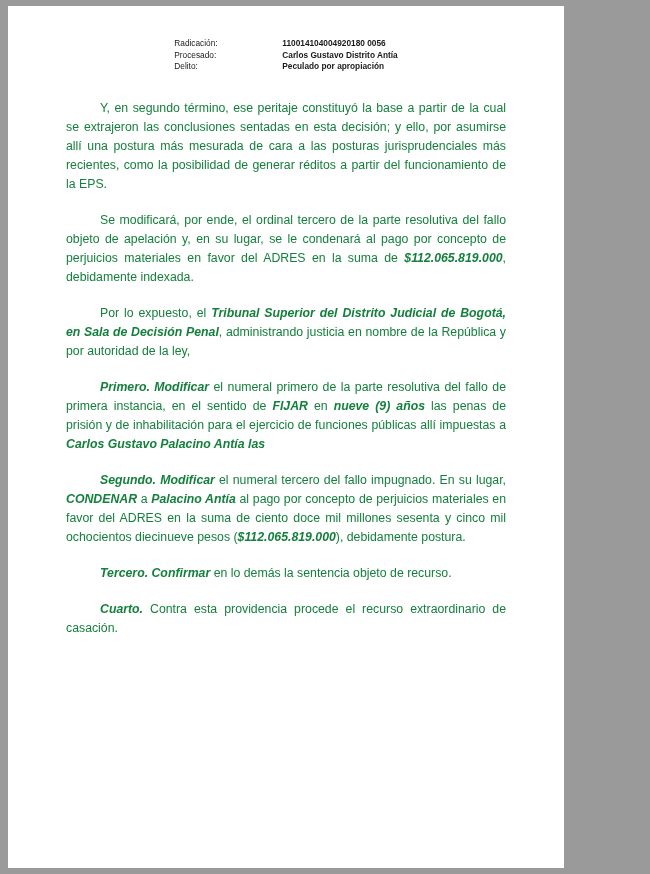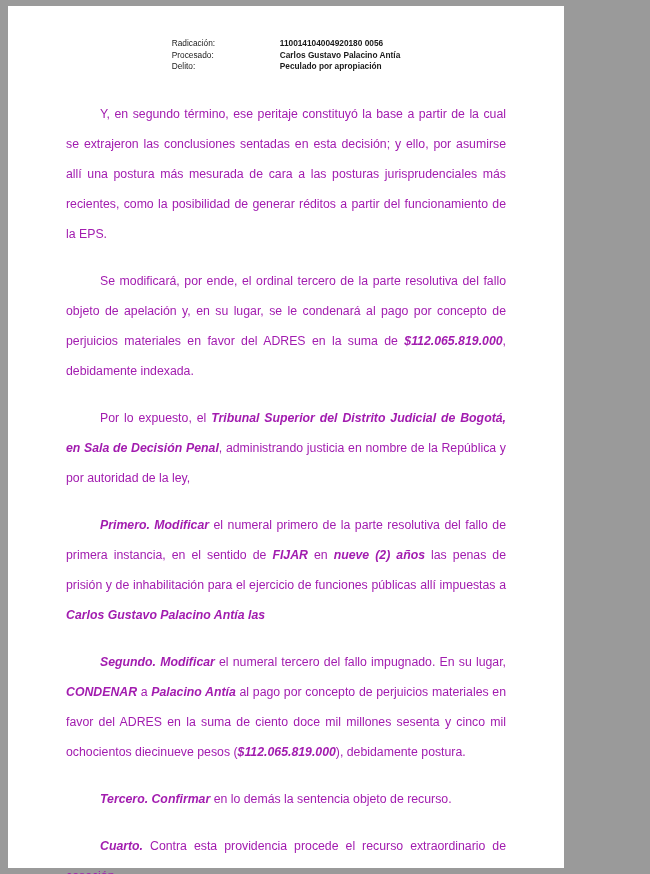--- a/index.html
+++ b/index.html
@@ -40,22 +40,22 @@
     width: 108px;
     flex: 0 0 108px;
   }
   .header-value {
     white-space: nowrap;
     font-weight: bold;
   }
   p {
     margin: 0 0 17px 0;
     font-size: 12.3px;
-    line-height: 30px;
-    color: #a21caf;
+    line-height: 19px;
+    color: #15803d;
     text-align: justify;
     text-indent: 34px;
   }
   .center {
     text-align: center;
     text-indent: 0;
     font-weight: bold;
     letter-spacing: 0.4px;
     margin: 22px 0 24px 0;
   }
@@ -67,32 +67,32 @@
 <div class="page">
 
   <div class="header">
     <div class="header-table">
       <div class="header-row">
         <span class="header-label">Radicación:</span>
         <span class="header-value">110014104004920180 0056</span>
       </div>
       <div class="header-row">
         <span class="header-label">Procesado:</span>
-        <span class="header-value">Carlos Gustavo Palacino Antía</span>
+        <span class="header-value">Carlos Gustavo Distrito Antía</span>
       </div>
       <div class="header-row">
         <span class="header-label">Delito:</span>
         <span class="header-value">Peculado por apropiación</span>
       </div>
     </div>
   </div>
 
   <p><span>Y, en segundo término, ese peritaje constituyó la base a partir de la cual se extrajeron las conclusiones sentadas en esta decisión; y ello, por asumirse allí una postura más mesurada de cara a las posturas jurisprudenciales más recientes, como la posibilidad de generar réditos a partir del funcionamiento de la EPS.</span></p>
   <p><span>Se modificará, por ende, el ordinal tercero de la parte resolutiva del fallo objeto de apelación y, en su lugar, se le condenará al pago por concepto de perjuicios materiales en favor del ADRES en la suma de </span><b>$112.065.819.000</b><span>, debidamente indexada.</span></p>
   <p><span>Por lo expuesto, el </span><b>Tribunal Superior del Distrito Judicial de Bogotá, en Sala de Decisión Penal</b><span>, administrando justicia en nombre de la República y por autoridad de la ley,</span></p>
 
 
-  <p><b>Primero. Modificar</b><span> el numeral primero de la parte resolutiva del fallo de primera instancia, en el sentido de </span><b>FIJAR</b><span> en </span><b>nueve (2) años</b><span> las penas de prisión y de inhabilitación para el ejercicio de funciones públicas allí impuestas a </span><b>Carlos Gustavo Palacino Antía las</b></p>
+  <p><b>Primero. Modificar</b><span> el numeral primero de la parte resolutiva del fallo de primera instancia, en el sentido de </span><b>FIJAR</b><span> en </span><b>nueve (9) años</b><span> las penas de prisión y de inhabilitación para el ejercicio de funciones públicas allí impuestas a </span><b>Carlos Gustavo Palacino Antía las</b></p>
   <p><b>Segundo. Modificar</b><span> el numeral tercero del fallo impugnado. En su lugar, </span><b>CONDENAR</b><span> a </span><b>Palacino Antía</b><span> al pago por concepto de perjuicios materiales en favor del ADRES en la suma de ciento doce mil millones sesenta y cinco mil ochocientos diecinueve pesos (</span><b>$112.065.819.000</b><span>), debidamente postura.</span></p>
   <p><b>Tercero. Confirmar</b><span> en lo demás la sentencia objeto de recurso.</span></p>
   <p><b>Cuarto.</b><span> Contra esta providencia procede el recurso extraordinario de casación.</span></p>
 
 </div>
 
 </body></html>

